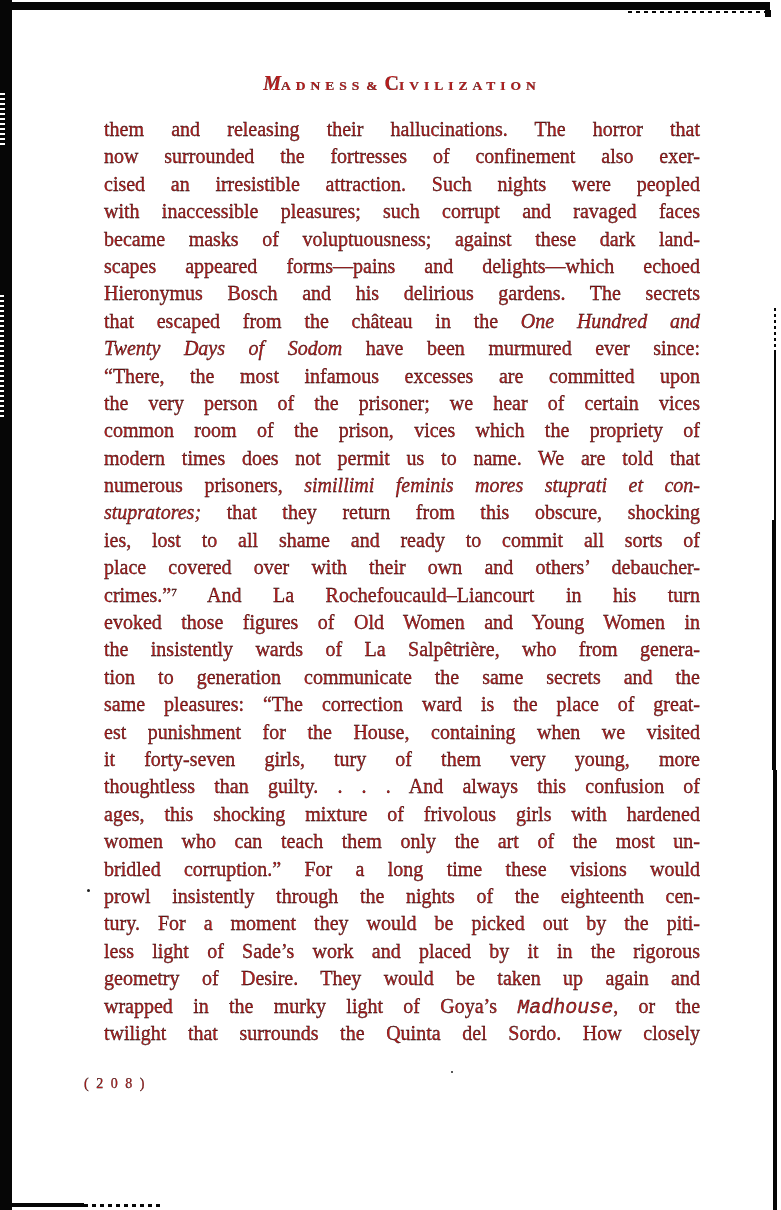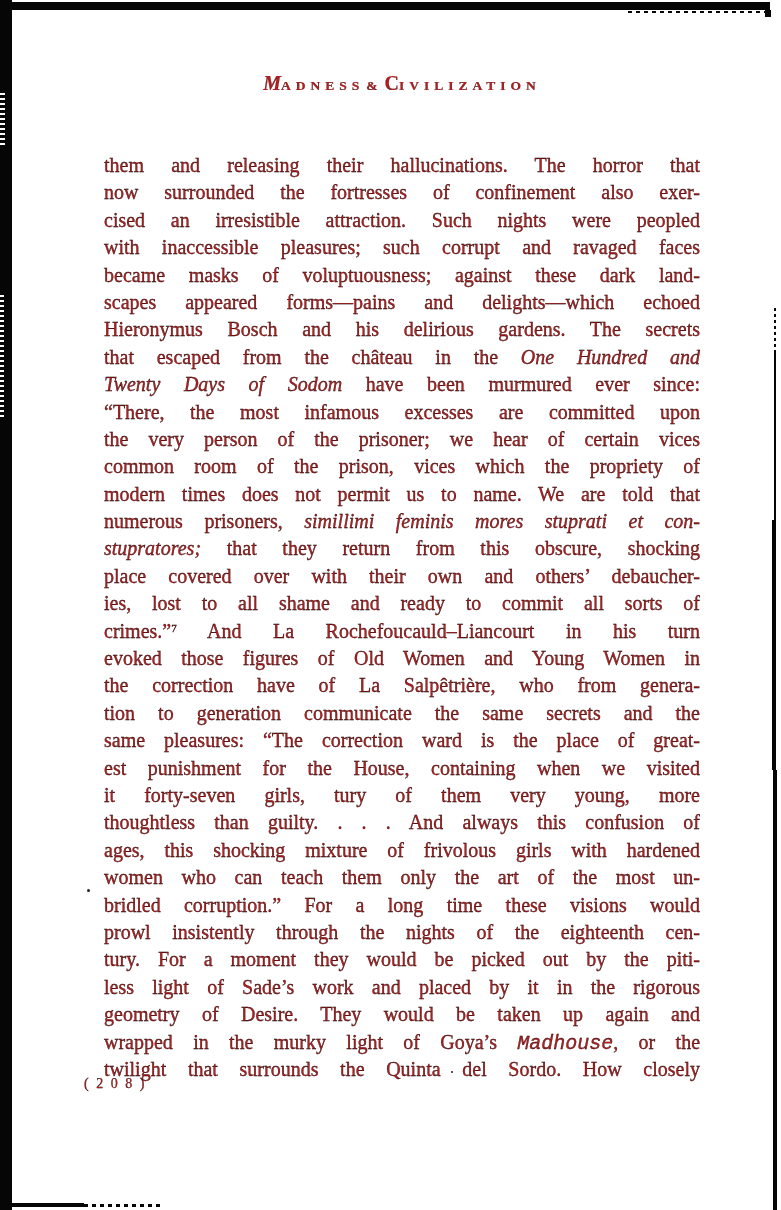--- a/index.html
+++ b/index.html
@@ -23,21 +23,21 @@
     -webkit-text-stroke:0.2px #000;
   }
   .h-lead-italic { font-size:20px; font-style:italic; }
   .h-lead { font-size:20px; }
   .h-caps { font-size:13.5px; letter-spacing:5px; }
   .h-amp  { font-size:13.5px; margin:0 7px 0 2px; }
 
   
   .body-text {
     position:absolute; top:116px; left:104px; width:596px;
-    font-size:20px; line-height:27.4px;margin-top:36px;
+    font-size:20px; line-height:27.4px;
     -webkit-text-stroke:0.3px #000;
   }
   .line {
     text-align:justify;
     text-align-last:justify;
     height:27.4px; overflow:visible;
   }
   .line sup { font-size:11px; line-height:0; vertical-align:6px; }
 
   
@@ -79,25 +79,25 @@
       <div class="line"><span>scapes appeared forms—pains and delights—which echoed</span></div>
       <div class="line"><span>Hieronymus Bosch and his delirious gardens. The secrets</span></div>
       <div class="line"><span>that escaped from the château in the </span><span style="font-style: italic;">One Hundred and</span></div>
       <div class="line"><span style="font-style: italic;">Twenty Days of Sodom</span><span> have been murmured ever since:</span></div>
       <div class="line"><span>“There, the most infamous excesses are committed upon</span></div>
       <div class="line"><span>the very person of the prisoner; we hear of certain vices</span></div>
       <div class="line"><span>common room of the prison, vices which the propriety of</span></div>
       <div class="line"><span>modern times does not permit us to name. We are told that</span></div>
       <div class="line"><span>numerous prisoners, </span><span style="font-style: italic;">simillimi feminis mores stuprati et con-</span></div>
       <div class="line"><span style="font-style: italic;">stupratores;</span><span> that they return from this obscure, shocking</span></div>
+      <div class="line"><span>ies, lost to all shame and ready to commit all sorts of</span></div>
       <div class="line"><span>place covered over with their own and others’ debaucher-</span></div>
-      <div class="line"><span>ies, lost to all shame and ready to commit all sorts of</span></div>
       <div class="line"><span>crimes.”</span><sup>7</sup><span> And La Rochefoucauld–Liancourt in his turn</span></div>
       <div class="line"><span>evoked those figures of Old Women and Young Women in</span></div>
-      <div class="line"><span>the correction have of La Salpêtrière, who from genera-</span></div>
+      <div class="line"><span>the insistently wards of La Salpêtrière, who from genera-</span></div>
       <div class="line"><span>tion to generation communicate the same secrets and the</span></div>
       <div class="line"><span>same pleasures: “The correction ward is the place of great-</span></div>
       <div class="line"><span>est punishment for the House, containing when we visited</span></div>
       <div class="line"><span>it forty-seven girls, tury of them very young, more</span></div>
       <div class="line"><span>thoughtless than guilty. . . . And always this confusion of</span></div>
       <div class="line"><span>ages, this shocking mixture of frivolous girls with hardened</span></div>
       <div class="line"><span>women who can teach them only the art of the most un-</span></div>
       <div class="line"><span>bridled corruption.” For a long time these visions would</span></div>
       <div class="line"><span>prowl insistently through the nights of the eighteenth cen-</span></div>
       <div class="line"><span>tury. For a moment they would be picked out by the piti-</span></div>

